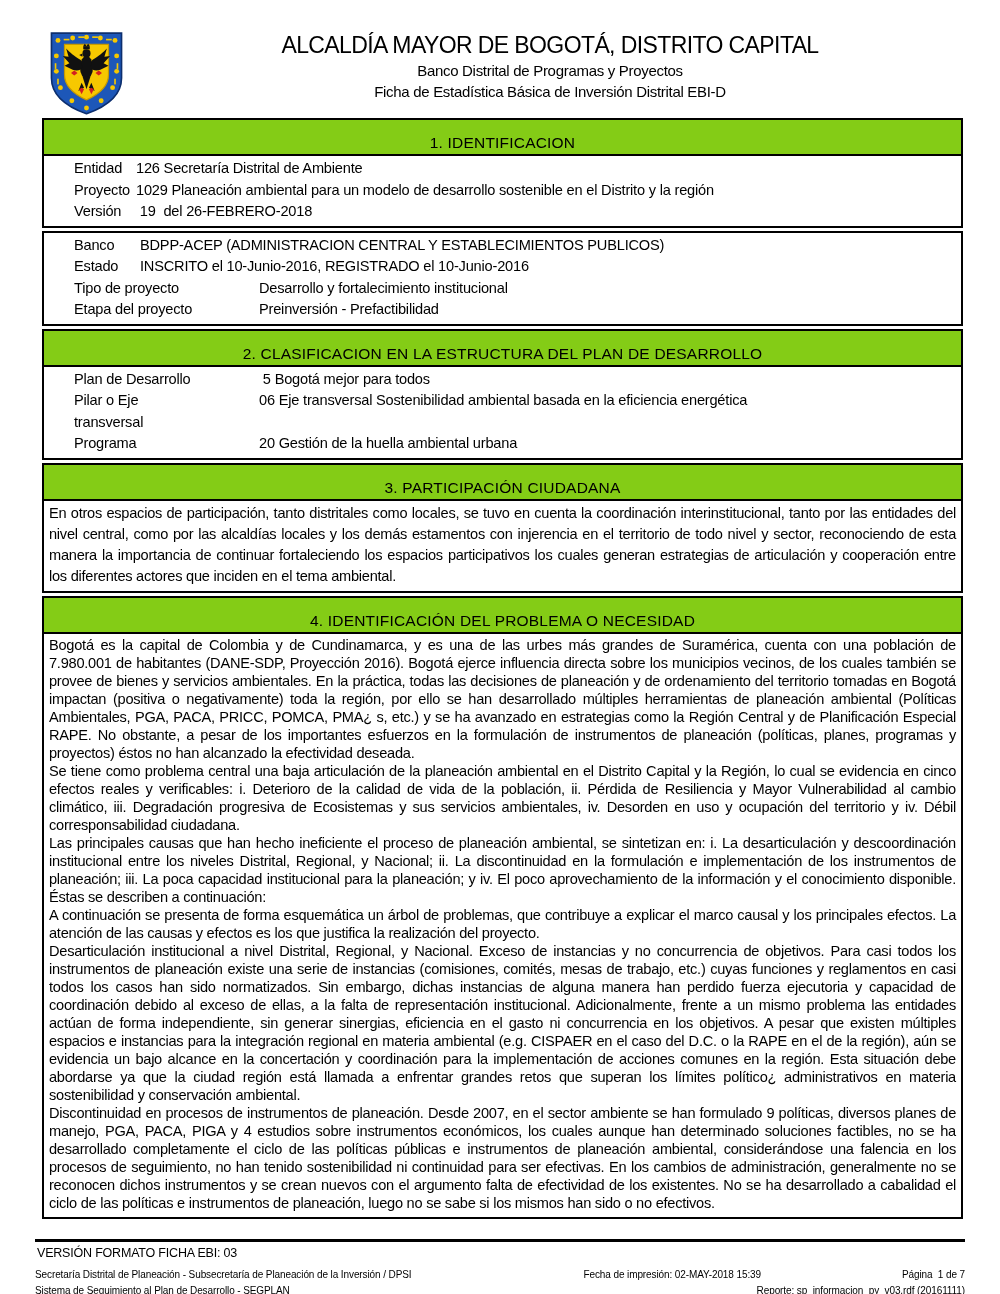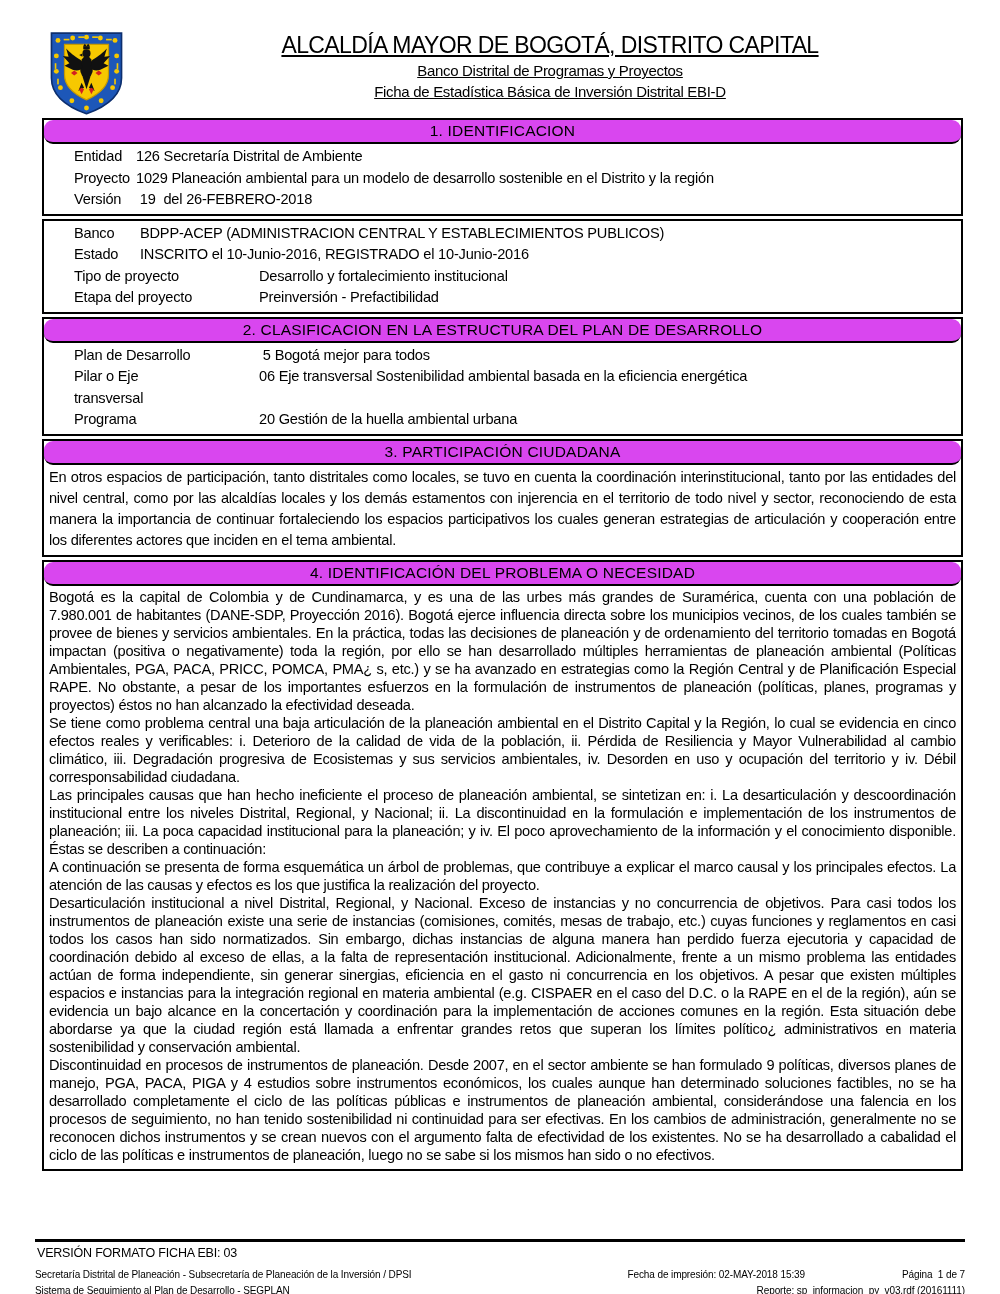--- a/index.html
+++ b/index.html
@@ -8,36 +8,35 @@
     font-family:"Liberation Sans", sans-serif;
     color:#000;
     position:relative;
     overflow:hidden;
   }
   .page { position:absolute; inset:0; }
 
   
   .doc-header { position:absolute; top:28px; left:0; width:100%; height:90px; }
   .coat { position:absolute; left:38px; top:1px; width:97px; height:88px; }
-  .titles { position:absolute; left:140px; right:40px; top:4px; text-align:center;text-decoration:underline; }
+  .titles { position:absolute; left:140px; right:40px; top:4px; text-align:center; }
   .t1 { font-size:23px; letter-spacing:-0.6px; white-space:nowrap; }
   .t2 { font-size:15px; letter-spacing:-0.3px; margin-top:3px; }
   .t3 { font-size:15px; letter-spacing:-0.3px; margin-top:4px; }
 
   
   .content { position:absolute; top:118px; left:42px; width:921px; }
   .box { border:2px solid #000; margin-bottom:3px; background:#fff; box-sizing:border-box; }
   .sec-head {
-    background:#d946ef;
+    background:#84cc16;
     border-bottom:2px solid #000;
     text-align:center;
     font-size:15.5px;
     letter-spacing:0.2px;
-    padding:2px 0 2px;
-    border-radius:9px;
+    padding:14px 0 2px;
   }
   .rows { padding:2px 6px 3px; }
   .row { display:flex; font-size:14.6px; line-height:21.5px; letter-spacing:-0.2px;margin-left:24px; }
   .lbl { flex:0 0 62px; }
   .lbl.w66 { flex-basis:66px; }
   .lbl.w185 { flex-basis:185px; }
   .lbl.wrapnarrow { flex-basis:185px; padding-right:95px; box-sizing:border-box; }
   .val { flex:1; white-space:pre-wrap; }
 
   .para3 {
@@ -50,21 +49,21 @@
     text-align:justify;
   }
 
   
   .doc-footer { position:absolute; left:35px; top:1239px; width:930px; }
   .rule { border-top:3px solid #000; height:0; }
   .ver { font-size:12.5px; letter-spacing:-0.2px; margin:4px 0 7px 2px; }
   .meta { font-size:10px; letter-spacing:-0.1px; }
   .meta-row { display:flex; line-height:16px; }
   .m-left { flex:1; }
-  .m-page { width:160px; text-align:right; white-space:pre-wrap; }
+  .m-page { width:160px; text-align:right; white-space:pre-wrap;padding-left:44px; }
   .m-report { text-align:right; }
 </style>
 </head>
 <body>
 
 <div class="page">
 
   <div class="doc-header">
     <div class="coat">
       <svg viewBox="0 0 100 108" width="97" height="88">

